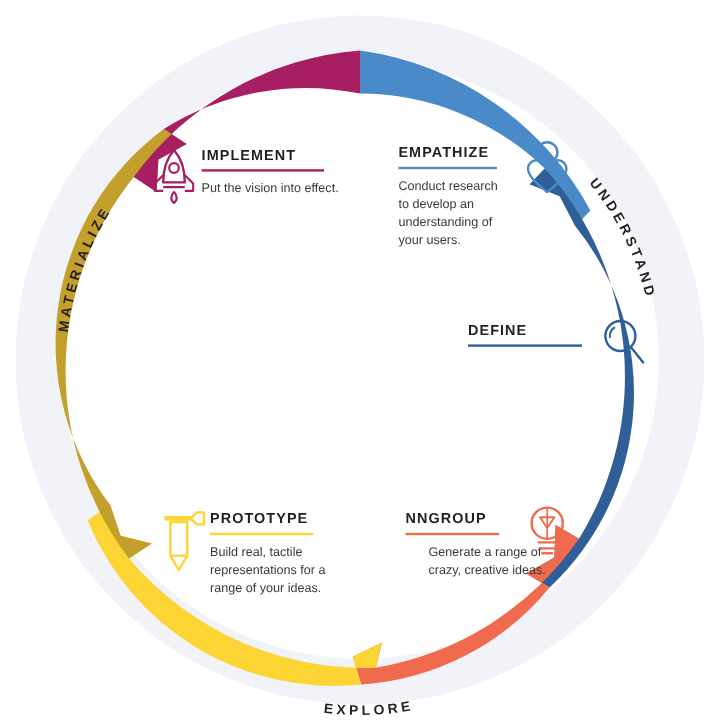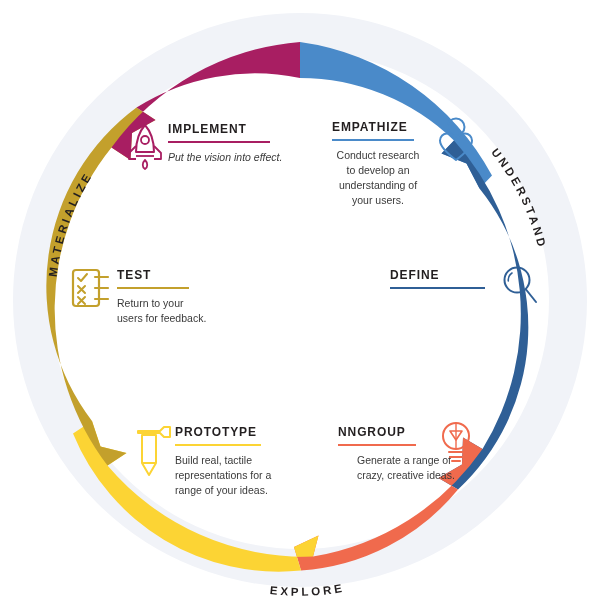--- a/index.html
+++ b/index.html
@@ -14,21 +14,21 @@
 
   .node{position:absolute;}
   .node .ttl{font-size:12px;font-weight:bold;color:#231f20;letter-spacing:0.9px;}
   .node .rule{height:2px;margin:5px 0 7px 0;width:110px;}
   .node .desc{font-size:10.5px;color:#3a3a3a;line-height:1.42;}
   .node .ico{position:absolute;}
 
   
   #n-empathize{left:332px;top:120px;width:160px;}
   #n-empathize .rule{width:82px;}
-  #n-empathize .desc{width:92px;text-align:center;}
+  #n-empathize .desc{width:92px;}
   #n-empathize .ico{left:104px;top:-4px;}
   
   #n-define{left:390px;top:268px;width:175px;}
   #n-define .rule{width:95px;}
   #n-define .desc{width:118px;}
   #n-define .ico{left:110px;top:-4px;}
   
   #n-ideate{left:338px;top:425px;width:165px;}
   #n-ideate .rule{width:78px;}
   #n-ideate .desc{width:100px;margin-left:19px;}
@@ -39,21 +39,21 @@
   #n-prototype .desc{width:105px;}
   #n-prototype .ico{left:-45px;top:-2px;}
   
   #n-test{left:117px;top:268px;width:150px;}
   #n-test .rule{width:72px;}
   #n-test .desc{width:95px;}
   #n-test .ico{left:-52px;top:-4px;}
   
   #n-implement{left:168px;top:122px;width:180px;}
   #n-implement .rule{width:102px;}
-  #n-implement .desc{width:125px;font-style:italic;}
+  #n-implement .desc{width:125px;}
   #n-implement .ico{left:-43px;top:0px;}
 </style>
 </head>
 <body>
 
 <div id="stage">
 
   <svg class="ring" viewBox="0 0 600 600">
     <defs>
       <path id="arcUnderstand" d="M 470,130 A 240,240 0 0 1 545,300"></path>
@@ -151,36 +151,20 @@
     <div class="desc">Build real, tactile representations for a range of your ideas.</div>
     <div class="ico">
       <svg width="46" height="56" viewBox="0 0 46 56">
         <path d="M8 8 L 30 8 L 34 4 L 40 4 L 40 14 L 34 14 L 30 10 L 8 10 Z" fill="none" stroke="#fcd434" stroke-width="2" stroke-linejoin="round"></path>
         <path d="M12 12 L 26 12 L 26 40 L 19 52 L 12 40 Z" fill="none" stroke="#fcd434" stroke-width="2" stroke-linejoin="round"></path>
         <line x1="12" y1="40" x2="26" y2="40" stroke="#fcd434" stroke-width="2"></line>
       </svg>
     </div>
   </div>
 
-  <div class="node" id="n-test">
-    <div class="ttl">TEST</div>
-    <div class="rule" style="background:#c3a02c"></div>
-    <div class="desc">Return to your users for feedback.</div>
-    <div class="ico">
-      <svg width="48" height="48" viewBox="0 0 48 48">
-        <rect x="8" y="6" width="26" height="36" rx="3" fill="none" stroke="#c3a02c" stroke-width="2.2"></rect>
-        <path d="M13 14 l 3 3 l 6 -7" fill="none" stroke="#c3a02c" stroke-width="2" stroke-linecap="round" stroke-linejoin="round"></path>
-        <path d="M13 22 l 7 7 M20 22 l -7 7" stroke="#c3a02c" stroke-width="2" stroke-linecap="round"></path>
-        <path d="M13 33 l 7 7 M20 33 l -7 7" stroke="#c3a02c" stroke-width="2" stroke-linecap="round"></path>
-        <line x1="30" y1="13" x2="43" y2="13" stroke="#c3a02c" stroke-width="2.2" stroke-linecap="round"></line>
-        <line x1="30" y1="24" x2="43" y2="24" stroke="#c3a02c" stroke-width="2.2" stroke-linecap="round"></line>
-        <line x1="30" y1="35" x2="43" y2="35" stroke="#c3a02c" stroke-width="2.2" stroke-linecap="round"></line>
-      </svg>
-    </div>
-  </div>
 
   <div class="node" id="n-implement">
     <div class="ttl">IMPLEMENT</div>
     <div class="rule" style="background:#a81e62"></div>
     <div class="desc">Put the vision into effect.</div>
     <div class="ico">
       <svg width="40" height="50" viewBox="0 0 40 50">
         <path d="M20 3 C 27 11 29 20 29 30 L 11 30 C 11 20 13 11 20 3 Z" fill="none" stroke="#a81e62" stroke-width="2" stroke-linejoin="round"></path>
         <circle cx="20" cy="18" r="4" fill="none" stroke="#a81e62" stroke-width="1.8"></circle>
         <path d="M11 24 L 4 31 L 4 37 L 11 37" fill="none" stroke="#a81e62" stroke-width="1.8" stroke-linejoin="round"></path>

